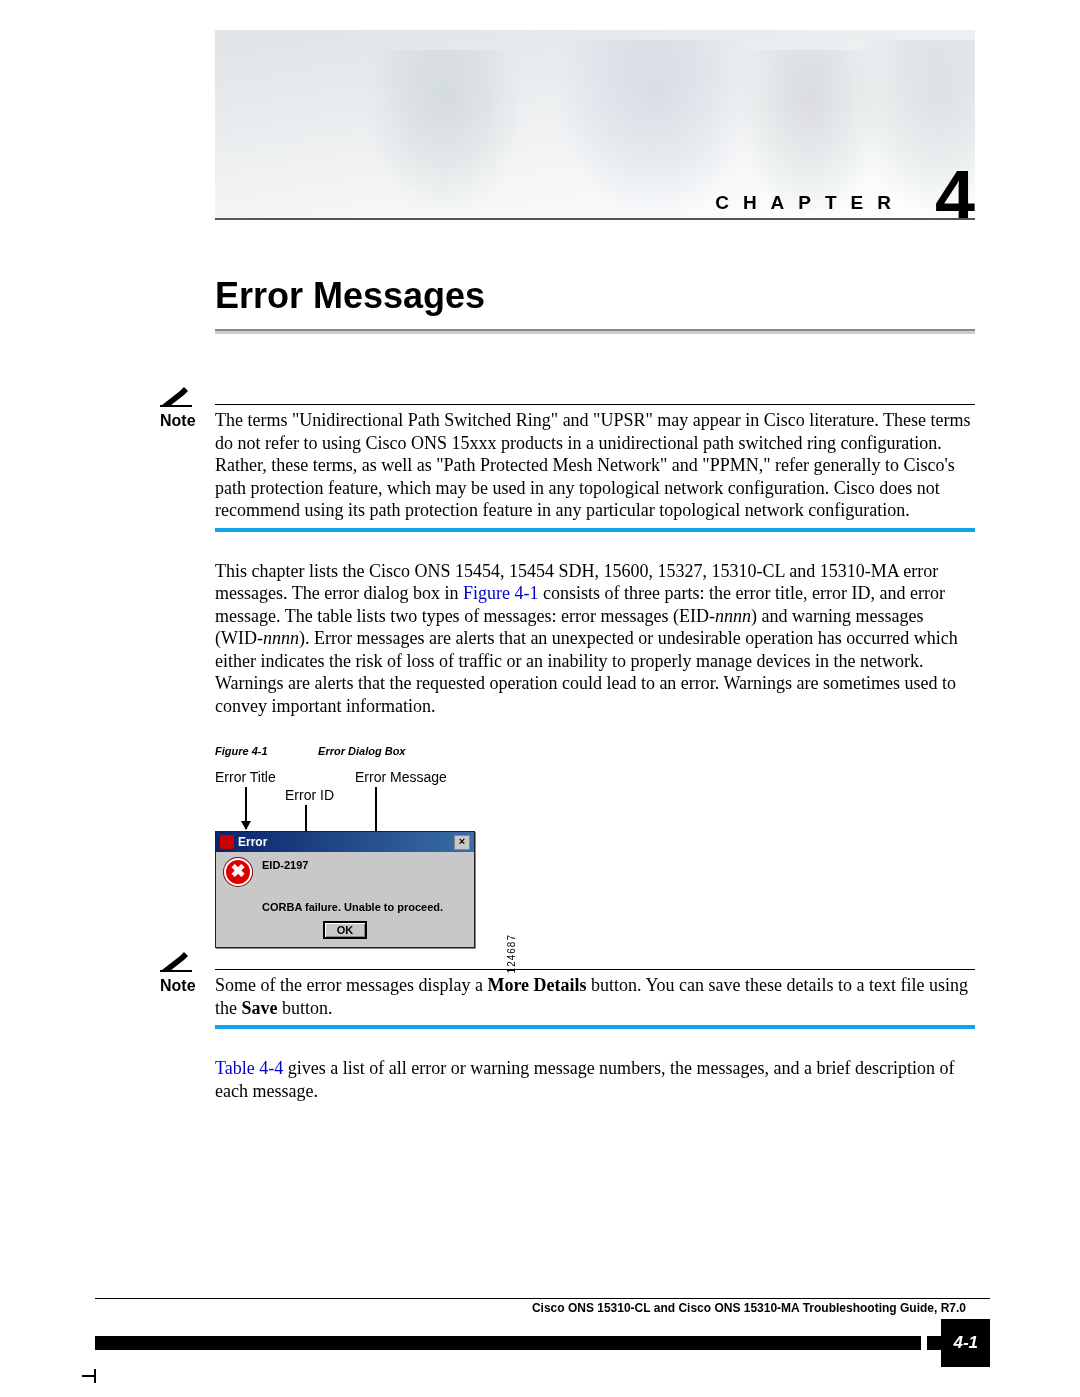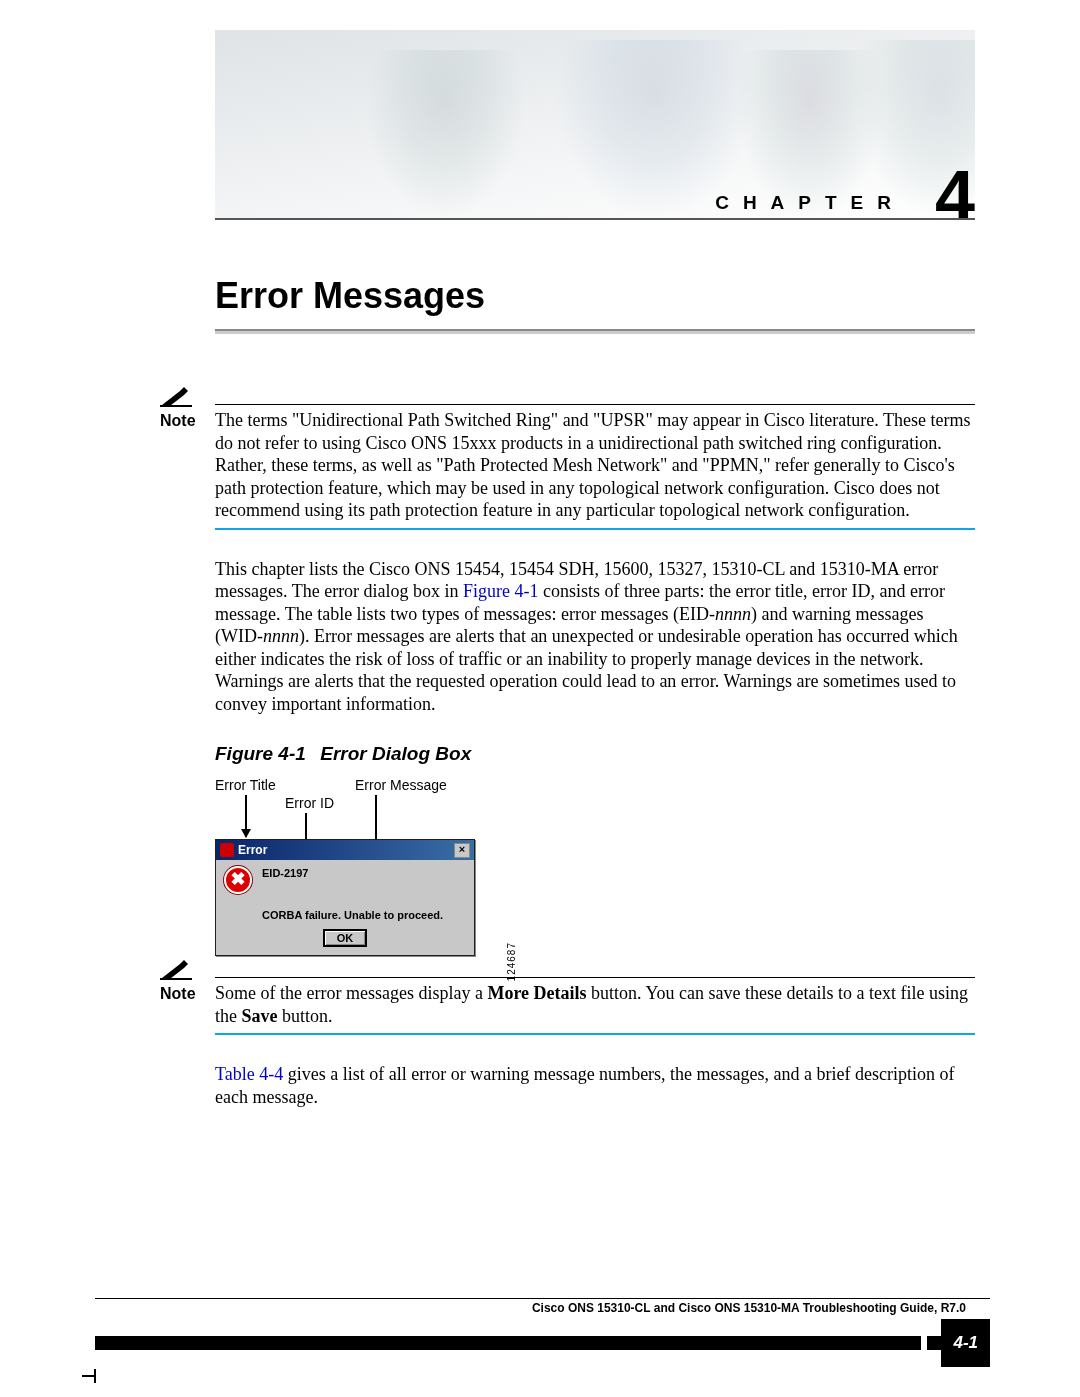--- a/index.html
+++ b/index.html
@@ -81,21 +81,21 @@
   .note-block, .body-para {
     margin-left: 120px;
     width: 760px;
     font-size: 18px;
     line-height: 1.25;
   }
   .note-block {
     position: relative;
     margin-top: 70px;
     border-top: 1px solid #000;
-    border-bottom: 2px solid #0ea5e9;
+    border-bottom: 4px solid #0ea5e9;
     padding: 4px 0 6px 0;
   }
   .note-icon {
     position: absolute;
     left: -55px;
     top: -18px;
     width: 48px;
     text-align: left;
   }
   .note-icon svg { display: block; }
@@ -119,21 +119,21 @@
   }
   .link { color: #0000cc; }
   .italic { font-style: italic; }
   .bold { font-weight: bold; }
   .figure-caption {
     margin-left: 120px;
     margin-top: 28px;
     font-family: Arial, Helvetica, sans-serif;
     font-weight: bold;
     font-style: italic;
-    font-size: 19px;
+    font-size: 11px;
   }
   .figure-caption .fig-label { display:inline-block; width: 100px; }
   .figure-area {
     margin-left: 120px;
     margin-top: 12px;
     position: relative;
     width: 280px;
     height: 170px;
     font-family: Arial, Helvetica, sans-serif;
   }

